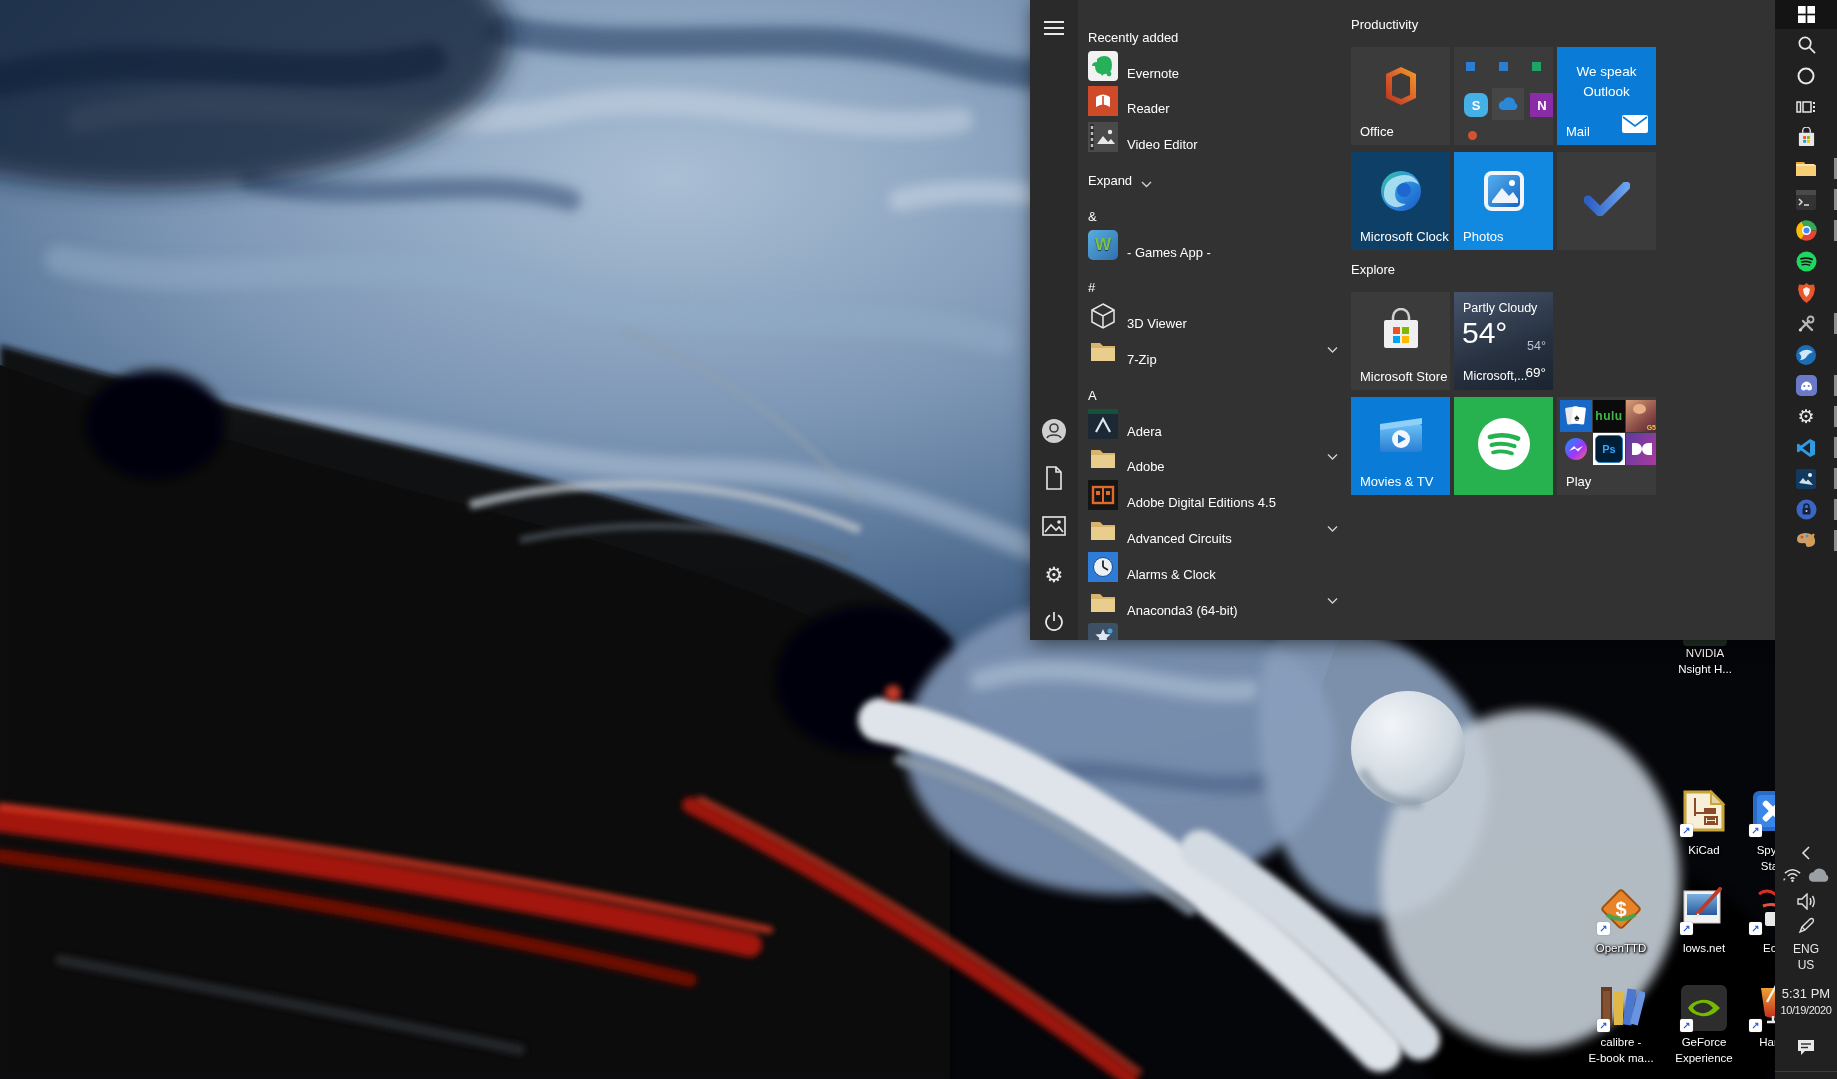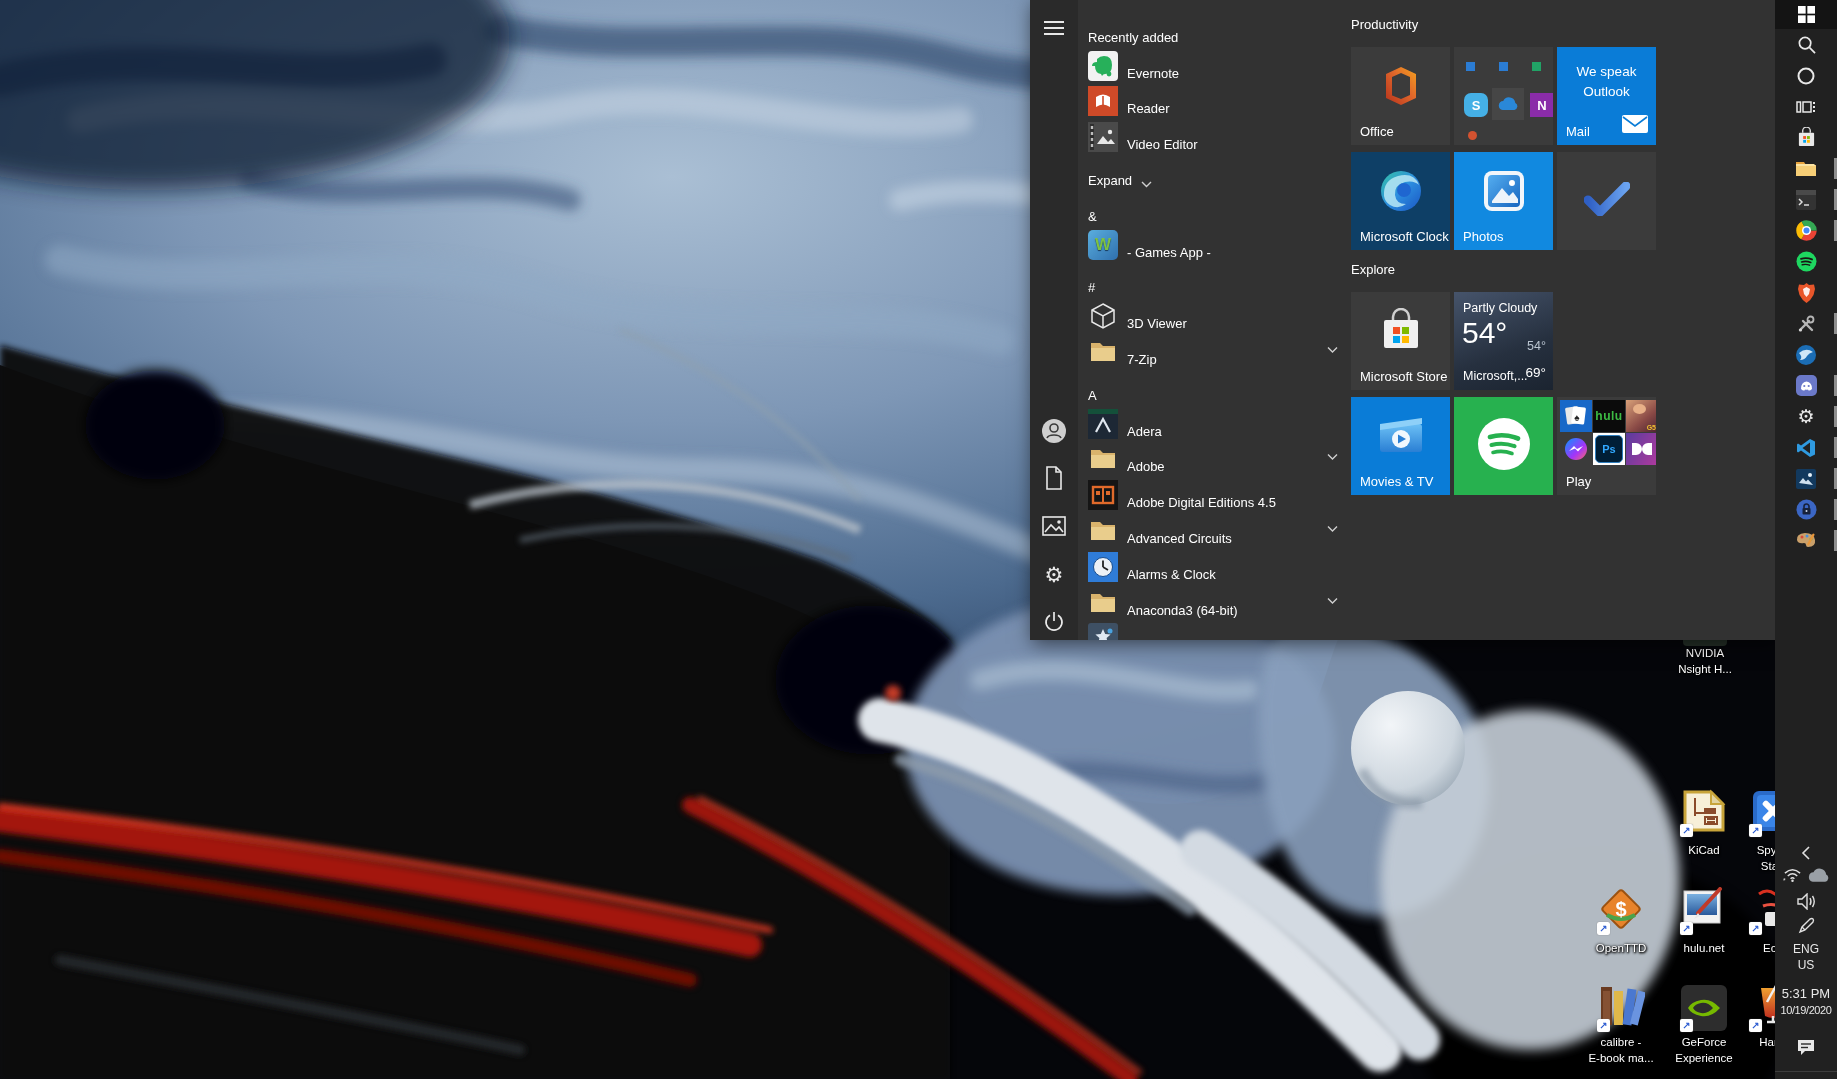--- a/index.html
+++ b/index.html
@@ -197,21 +197,21 @@
               </linearGradient>
             </defs>
             <rect x="4" y="4" width="36" height="32" fill="#f2f2f2" stroke="#c8c8c8"></rect>
             <rect x="7" y="7" width="30" height="21" fill="url(#pnb)"></rect>
             <path d="M40,2 L18,26" stroke="#c03a2a" stroke-width="4" stroke-linecap="round"></path>
             <path d="M18,26 l-4,6 6,-3 z" fill="#e8e8e8"></path>
           </svg></div>
         <div class="sc">↗</div>
       </div>
       <div class="dlabel" style="left: 1656px; top: 940px;">
-        <div>hulu.net</div>
+        <div>lows.net</div>
       </div>
       <div class="dicon" style="left: 1749px; top: 887px;">
         <div class="art"><svg width="40" height="46" viewBox="0 0 40 46">
             <path d="M6,8 q8,-6 16,0 q8,6 14,2" stroke="#d83020" stroke-width="3" fill="none"></path>
             <path d="M10,20 q10,-4 20,2" stroke="#e85040" stroke-width="3" fill="none"></path>
             <rect x="12" y="26" width="18" height="14" rx="2" fill="#e8e8e8"></rect>
           </svg></div>
         <div class="sc">↗</div>
       </div>
       <div class="dlabel" style="left: 1725px; top: 940px;">

